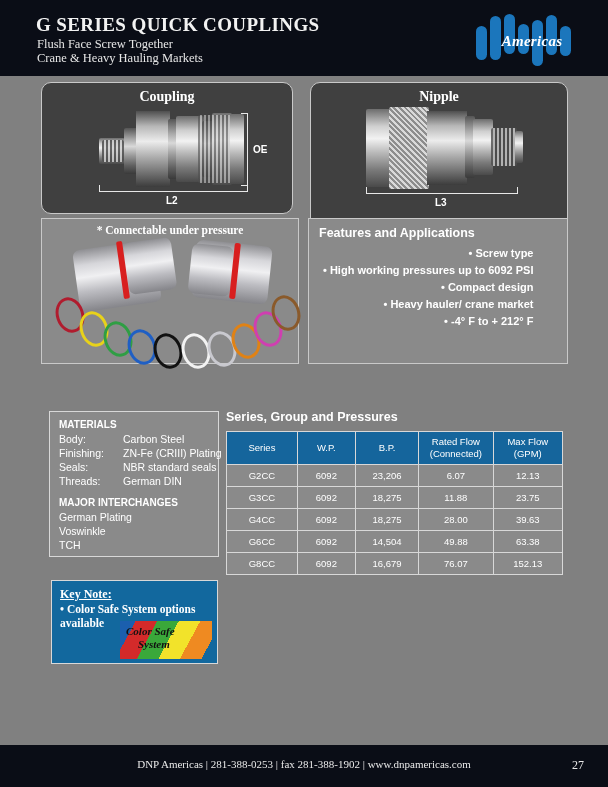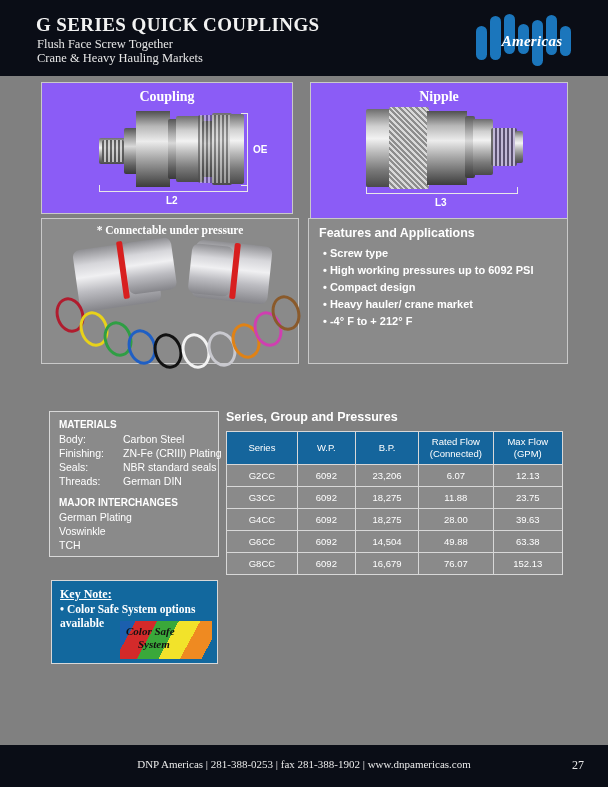--- a/index.html
+++ b/index.html
@@ -33,27 +33,27 @@
   .logo{position:absolute;left:470px;top:12px;width:110px;height:54px;}
   .logo .bar{position:absolute;background:#1b76bc;border-radius:6px;}
   .logo-script{
     position:absolute;left:14px;top:21px;width:96px;text-align:center;
     font-family:"Liberation Serif", serif;font-style:italic;font-weight:bold;
     font-size:15px;color:#ffffff;letter-spacing:.3px;
     text-shadow:0 0 2px #1b76bc;
   }
   
   .panel{position:absolute;box-sizing:border-box;border:1px solid #c9c9c9;}
-  .dark{background:#8b5cf6;}
+  .dark{background:#404040;border-radius:10px;}
   .grey{background:#8a8a8a;}
 
   .p-coupling{left:41px;top:82px;width:252px;height:132px;}
   .p-nipple{left:310px;top:82px;width:258px;height:160px;}
   .p-rings{left:41px;top:218px;width:258px;height:146px;}
-  .p-features{left:308px;top:218px;width:260px;height:146px;}
+  .p-features{left:308px;top:218px;width:260px;height:146px;text-align:right;}
 
   .panel-title{
     position:absolute;width:100%;text-align:center;top:6px;
     font-family:"Liberation Serif", serif;font-weight:bold;
     font-size:14px;color:#ffffff;
   }
   .rings-title{
     position:absolute;width:100%;text-align:center;top:5px;
     font-family:"Liberation Serif", serif;font-weight:bold;
     font-size:11.5px;color:#ffffff;

